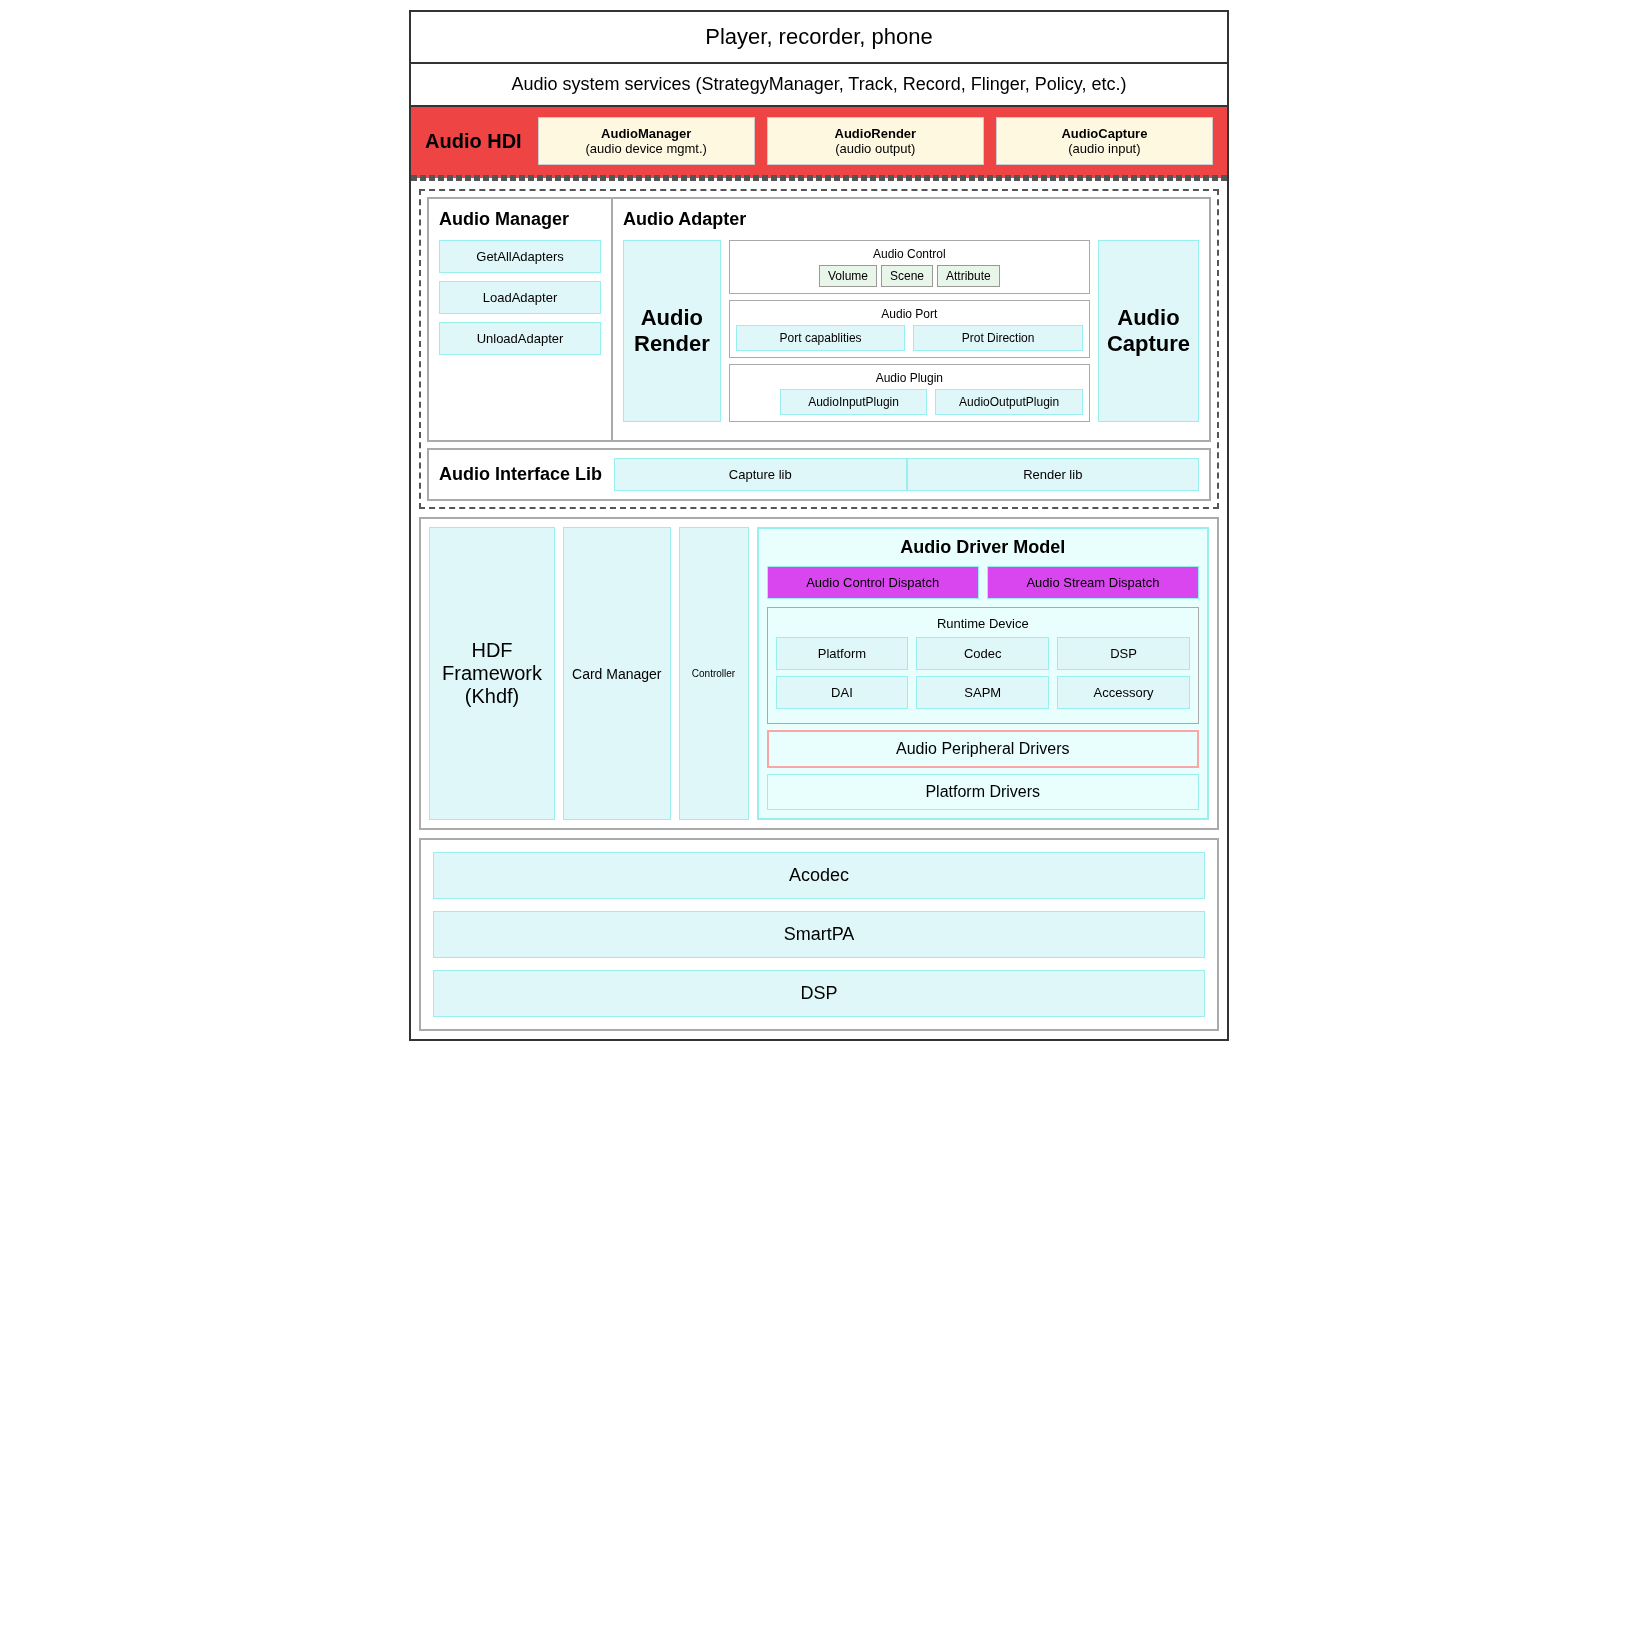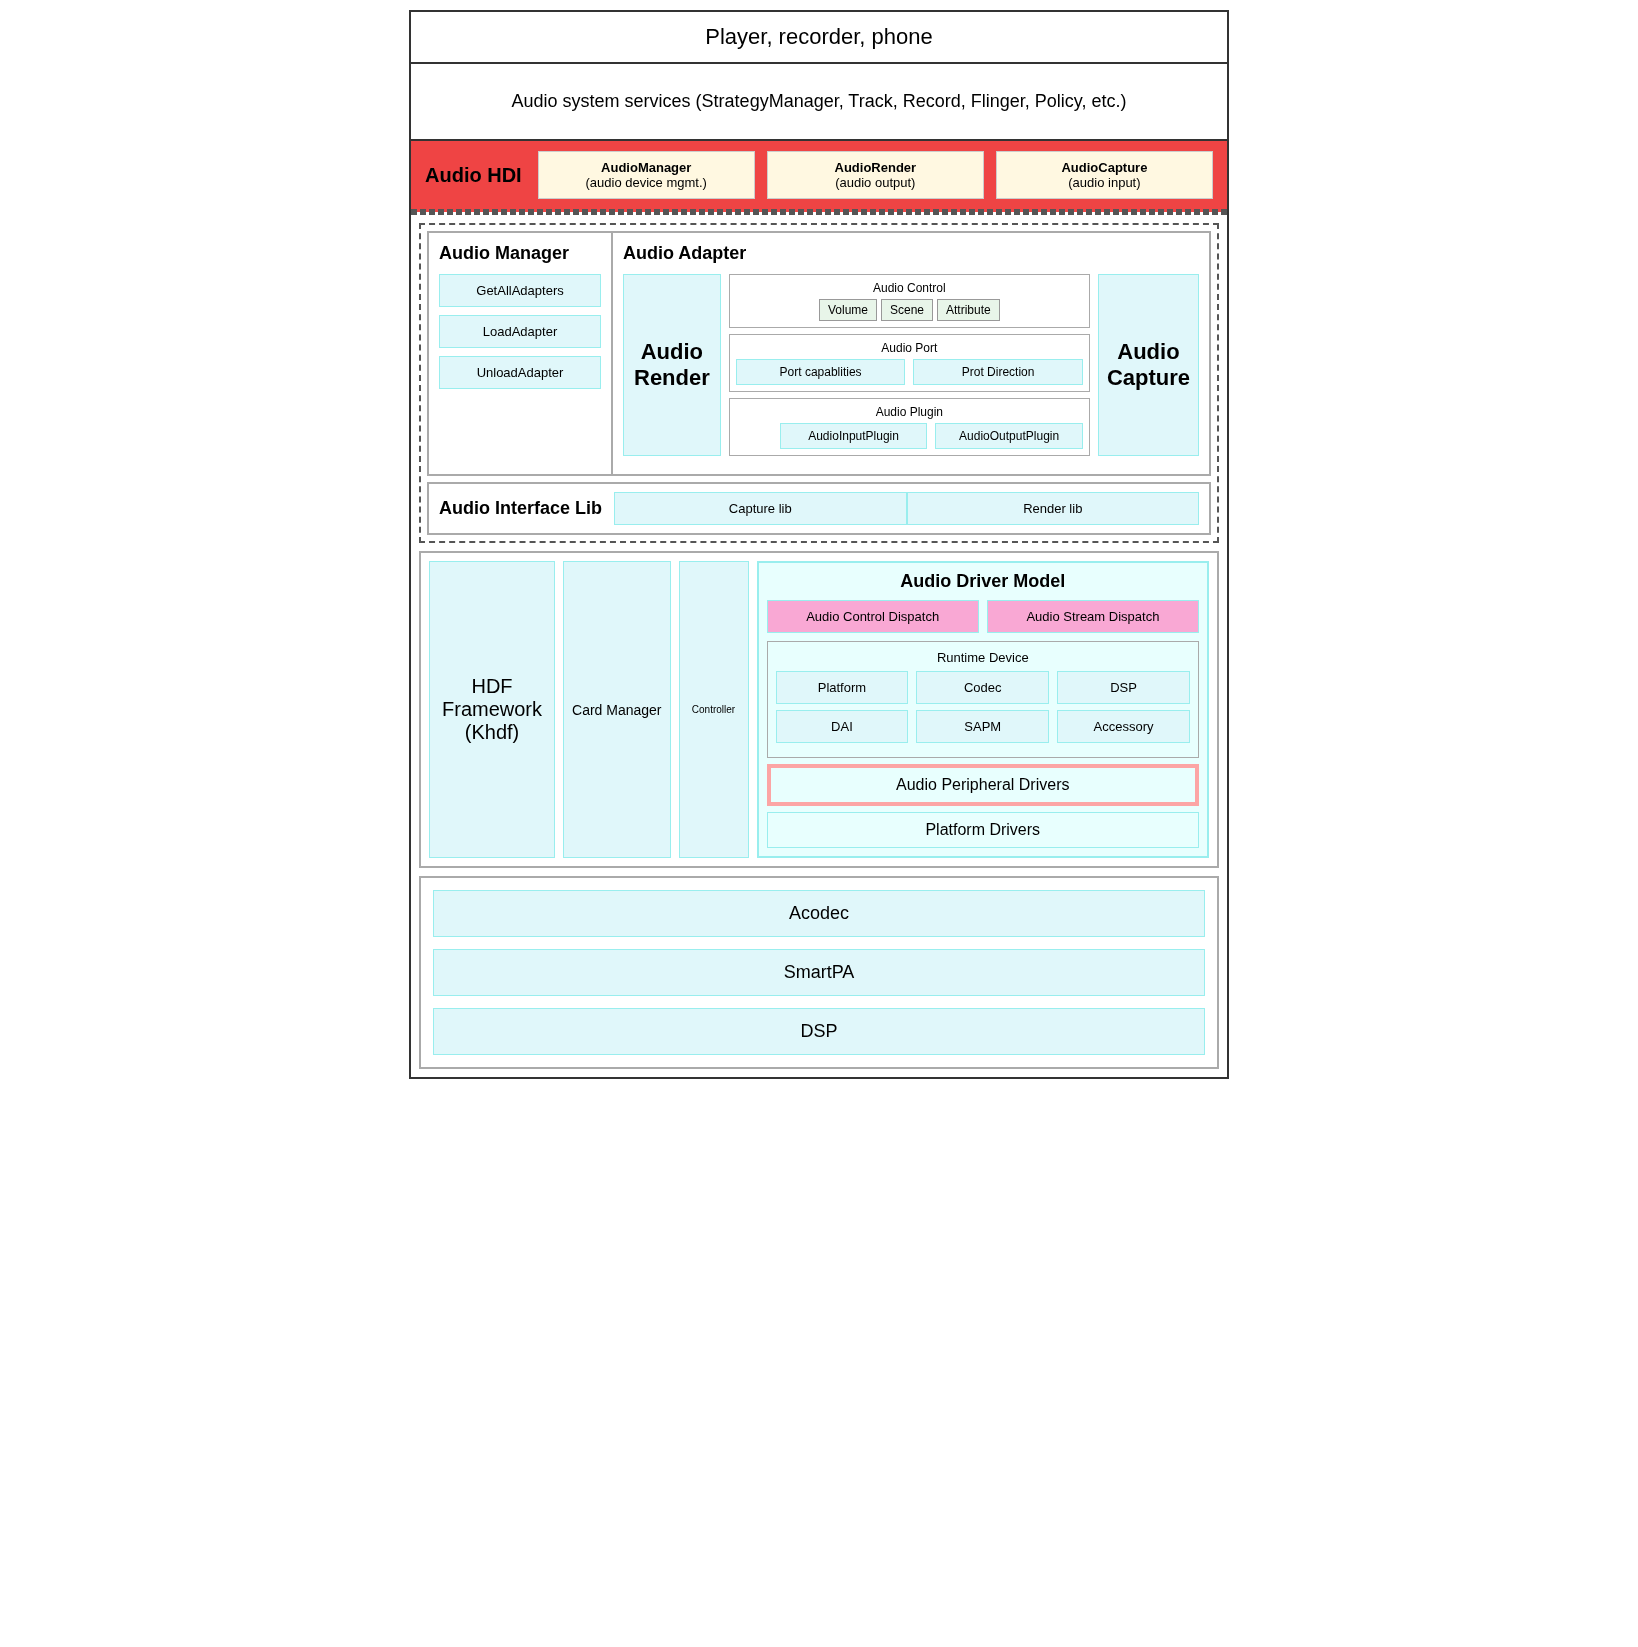--- a/index.html
+++ b/index.html
@@ -18,21 +18,21 @@
     }
     
     .row-player {
       border-bottom: 2px solid #333;
       padding: 12px;
       text-align: center;
       font-size: 22px;
     }
     .row-audio-services {
       border-bottom: 2px solid #333;
-      padding: 27px;
+      padding: 10px;
       text-align: center;
       font-size: 18px;
     }
     
     .row-hdi {
       border-bottom: 3px dashed #555;
       padding: 10px 14px;
       display: flex;
       align-items: center;
       gap: 16px;
@@ -225,21 +225,21 @@
       text-align: center;
       margin-bottom: 8px;
     }
     .dispatch-row {
       display: flex;
       gap: 8px;
       margin-bottom: 8px;
     }
     .dispatch-box {
       border: 1px solid #9ee;
-      background: #f9a8d4;
+      background: #d946ef;
       padding: 8px 12px;
       text-align: center;
       font-size: 13px;
       flex: 1;
     }
     .runtime-device-block {
       border: 1px solid #aaa;
       padding: 8px;
       background: #e8fffe;
     }
@@ -256,21 +256,21 @@
     .runtime-item {
       border: 1px solid #9ee;
       background: #e0f7fa;
       padding: 8px;
       text-align: center;
       font-size: 13px;
       flex: 1;
     }
     
     .peripheral-box {
-      border: 4px solid #fca5a5;
+      border: 2px solid #fca5a5;
       background: #e8fffe;
       padding: 8px;
       text-align: center;
       font-size: 16px;
       margin-top: 6px;
     }
     .platform-box {
       border: 1px solid #9ee;
       background: #e8fffe;
       padding: 8px;

